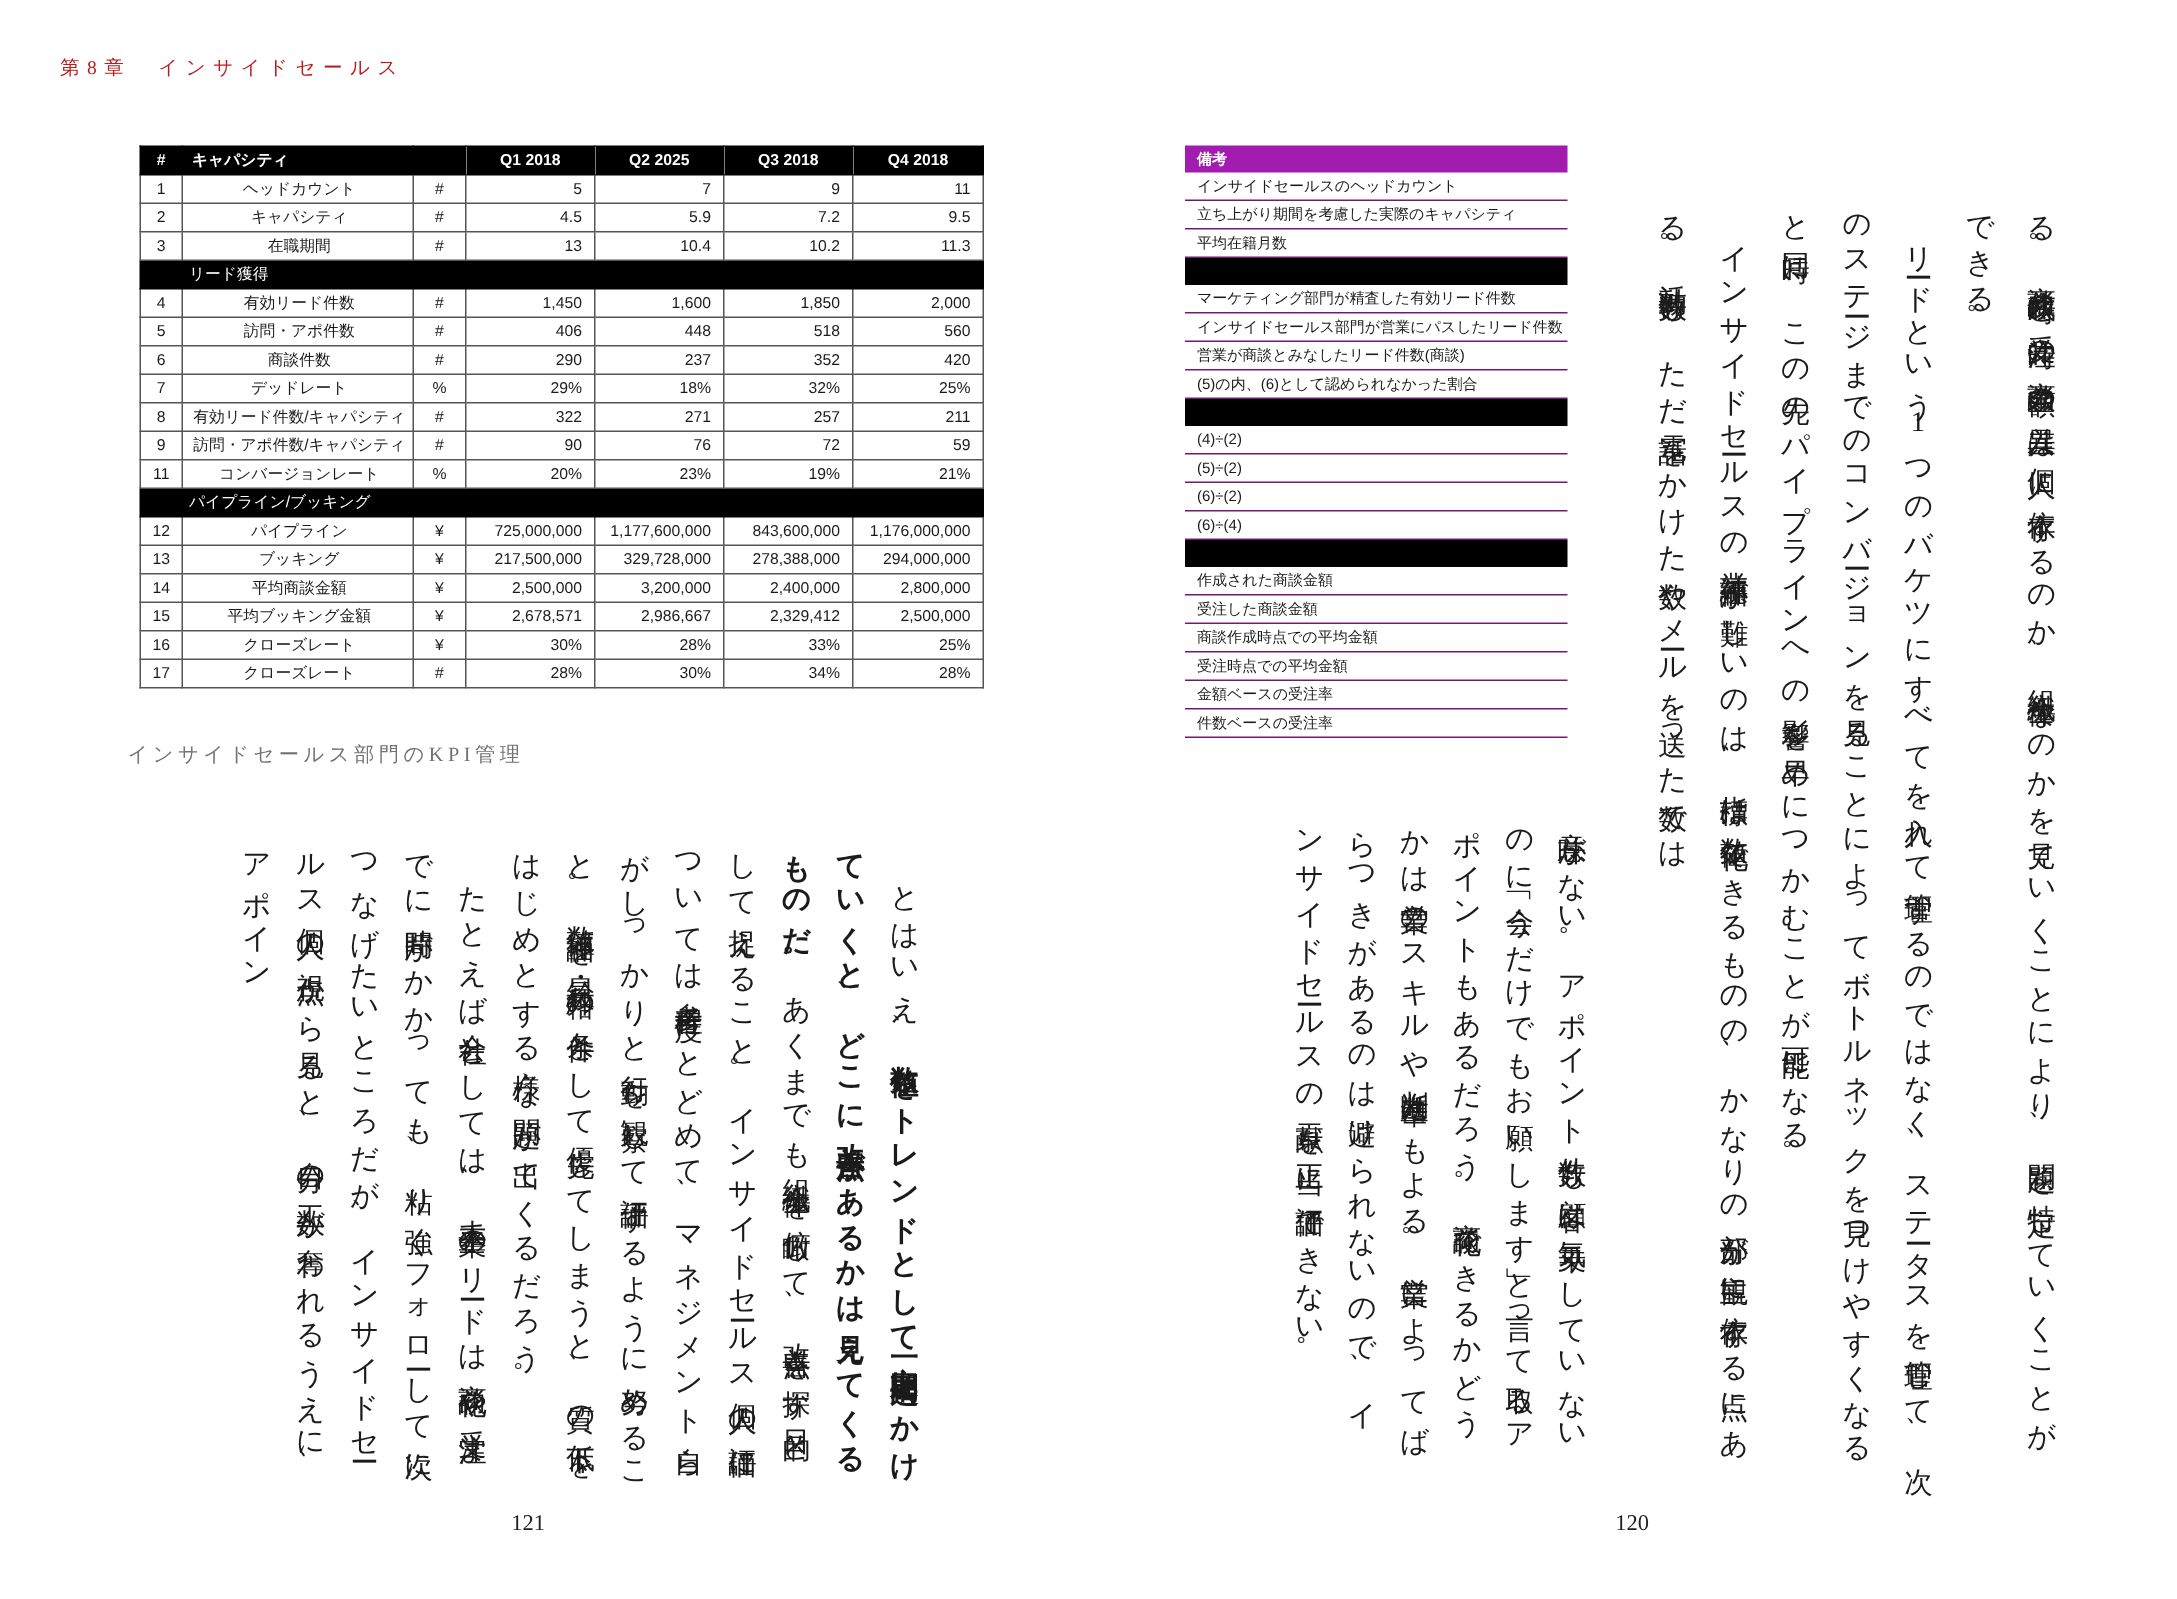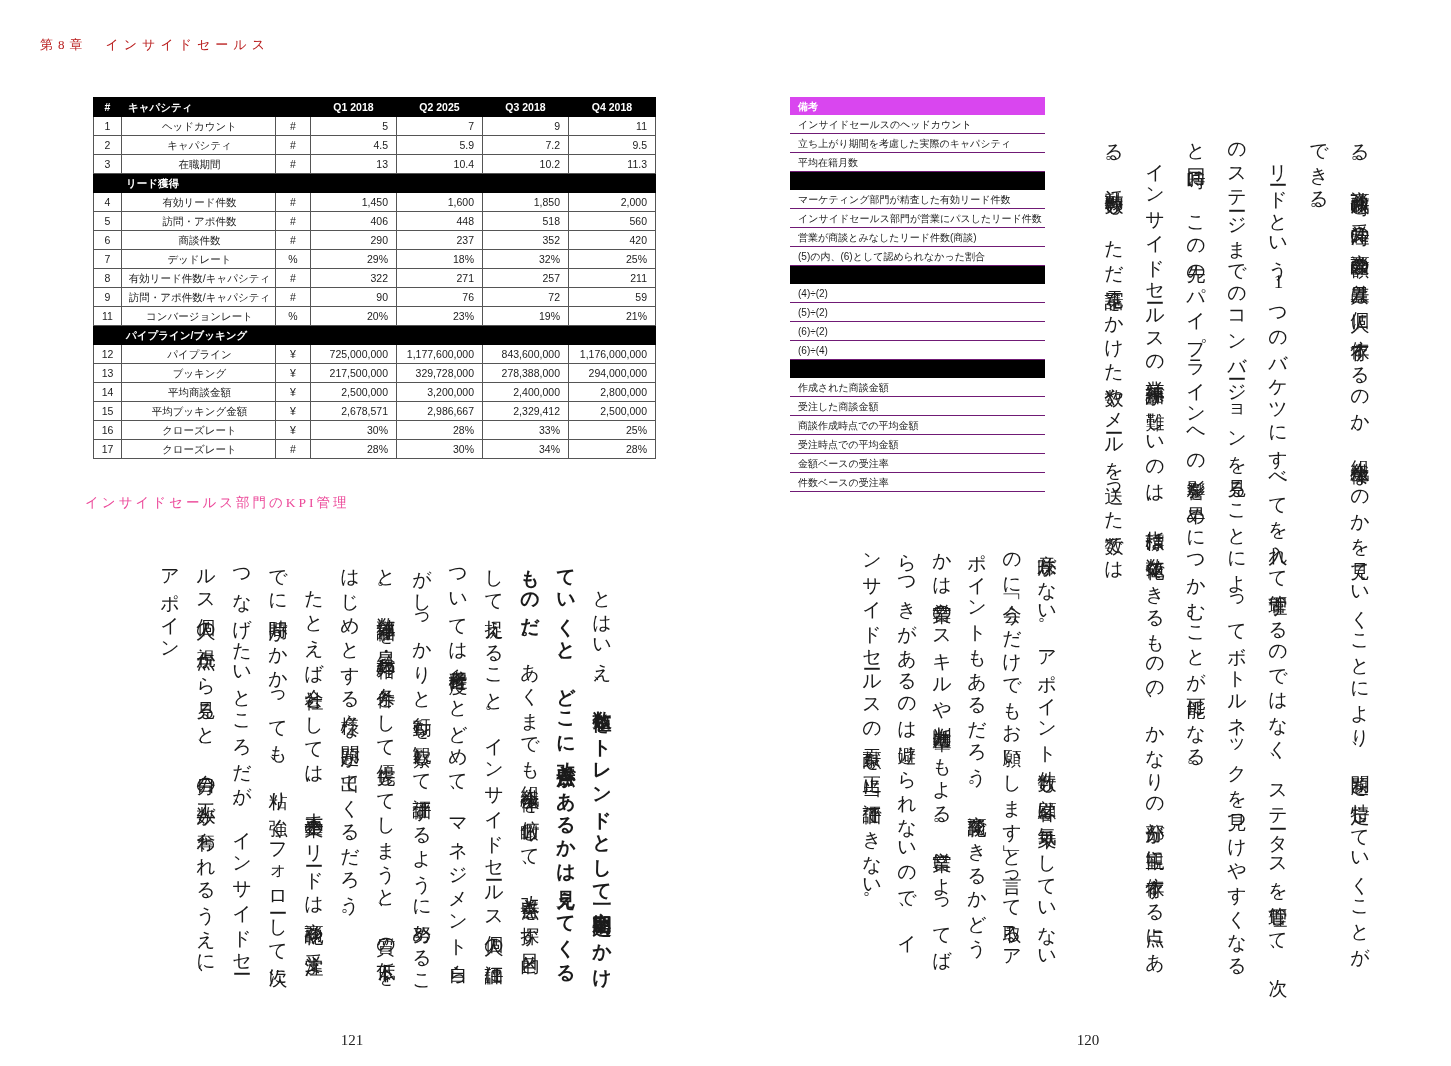--- a/index.html
+++ b/index.html
@@ -6,21 +6,21 @@
   body{
     width:1451px;height:1066px;position:relative;background:#ffffff;
     font-family:"Liberation Serif","DejaVu Serif",serif;color:#1b1b1b;
     overflow:hidden;
   }
   
   .chapter-header{
     position:absolute;left:40px;top:36px;
     font-size:13px;letter-spacing:5px;color:#b91c1c;
   }
-  .page-number{position:absolute;top:1008px;font-size:15px;color:#222;margin-top:24px;}
+  .page-number{position:absolute;top:1008px;font-size:15px;color:#222;}
   #pn-left{left:322px;width:60px;text-align:center;}
   #pn-right{left:1058px;width:60px;text-align:center;}
   
   table{border-collapse:collapse;table-layout:fixed;}
   #kpi-table{
     position:absolute;left:93px;top:97px;width:562px;
     font-family:"Liberation Sans","DejaVu Sans",sans-serif;
     font-size:10.5px;border:1.5px solid #111;
   }
   #kpi-table td,#kpi-table th{
@@ -31,40 +31,40 @@
     background:#000;color:#fff;border:1px solid #000;font-weight:bold;
   }
   #kpi-table th.c0{text-align:center;}
   #kpi-table th.c1{text-align:left;padding-left:6px;}
   #kpi-table th.c3,#kpi-table th.c4,#kpi-table th.c5,#kpi-table th.c6{text-align:center;}
   #kpi-table td.c0{text-align:center;}
   #kpi-table td.c1{text-align:center;padding-left:6px;}
   #kpi-table td.c2{text-align:center;}
   #kpi-table td.c3,#kpi-table td.c4,#kpi-table td.c5,#kpi-table td.c6{text-align:right;padding-right:8px;}
   #kpi-table tr.section-row td{
-    background:#000;color:#fff;font-weight:bold;text-align:left;
+    background:#000;color:#fff;font-weight:normal;text-align:left;
     padding-left:32px;border:1px solid #000;
   }
   #remarks-table{
     position:absolute;left:790px;top:97px;width:255px;
     font-family:"Liberation Sans","DejaVu Sans",sans-serif;
     font-size:10px;
   }
   #remarks-table td,#remarks-table th{
     height:18px;line-height:17px;padding:0 0 0 8px;white-space:nowrap;
     text-align:left;border-bottom:1px solid #701a75;overflow:visible;
   }
   #remarks-table thead th{
-    background:#d946ef;color:#fff;font-weight:bold;border-bottom:none;
+    background:#a21caf;color:#fff;font-weight:bold;border-bottom:none;
   }
   #remarks-table tr.section-row td{background:#000;border-bottom:none;}
   
   .table-caption{
     position:absolute;left:85px;top:494px;
-    font-size:13.5px;letter-spacing:3px;color:#ec4899;
+    font-size:13.5px;letter-spacing:3px;color:#737373;
   }
   
   .vtext{
     position:absolute;
     writing-mode:vertical-rl;
     -webkit-writing-mode:vertical-rl;
     text-orientation:upright;
     line-break:strict;
     color:#1b1b1b;
   }

